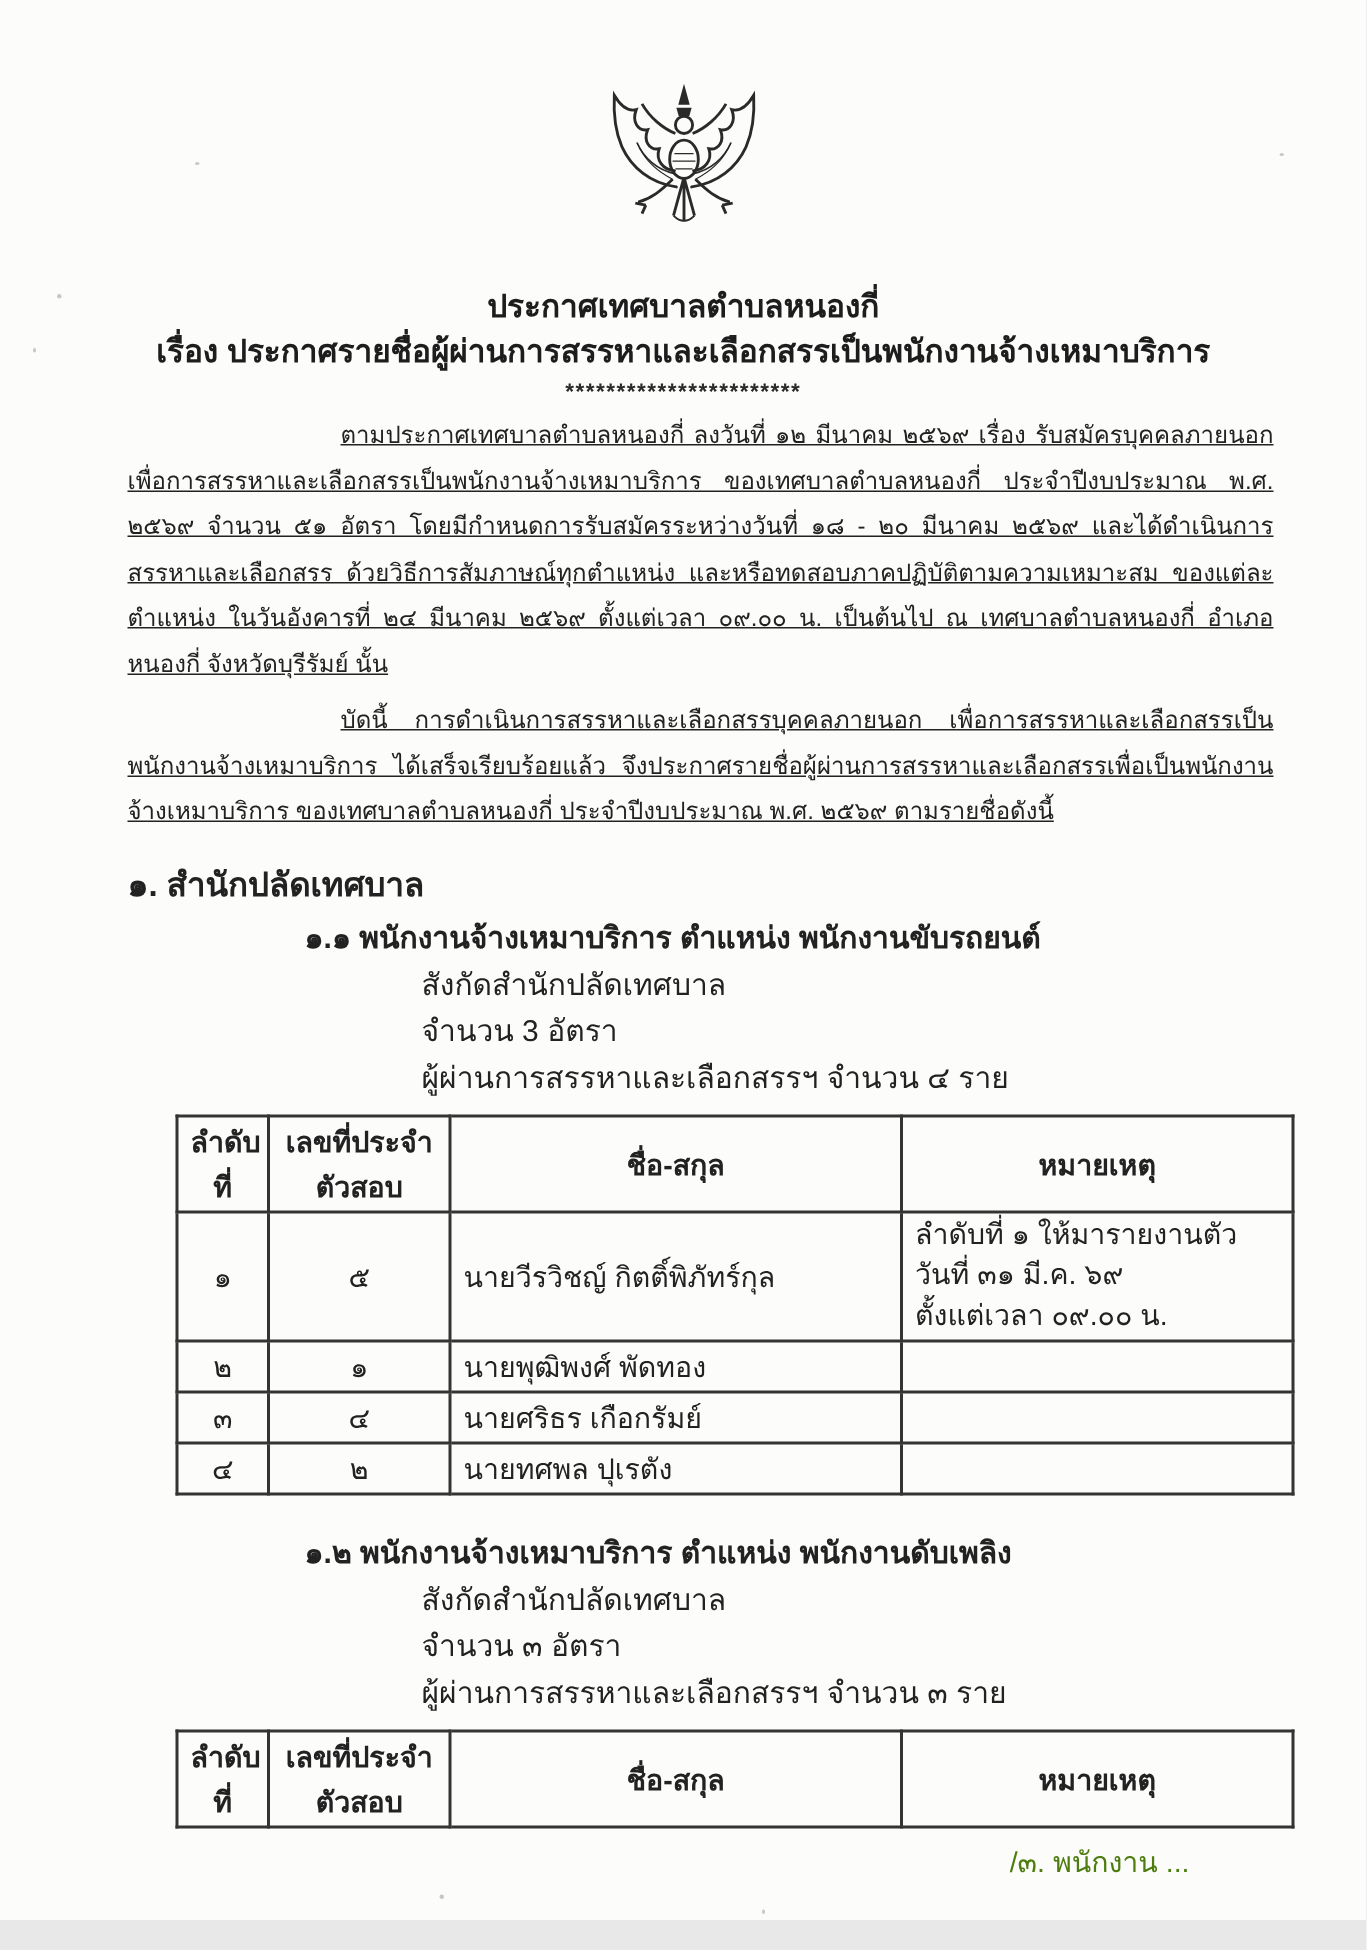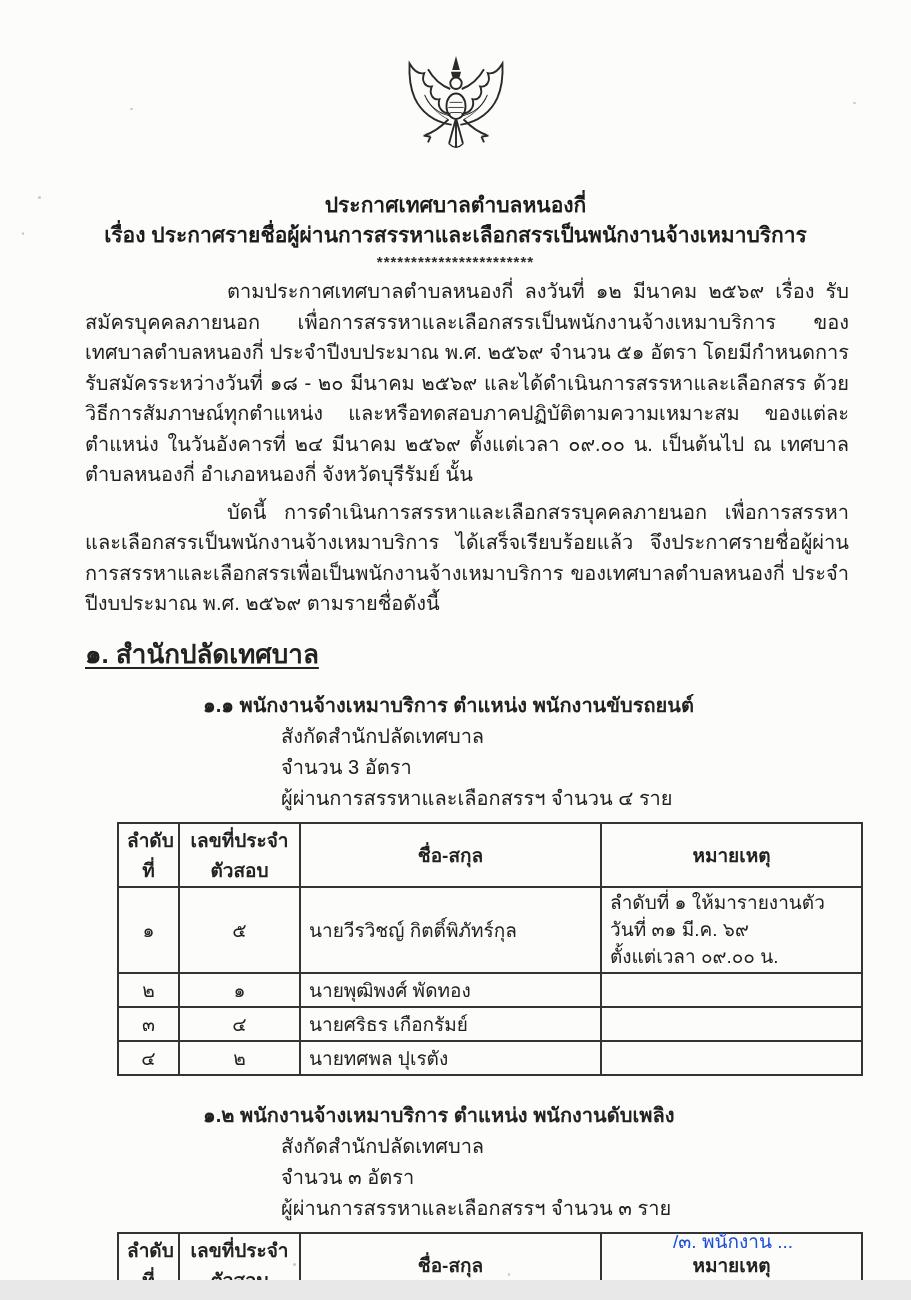--- a/index.html
+++ b/index.html
@@ -9,23 +9,23 @@
     margin:0 auto;
     background:#fcfcfb;
     font-family:"Liberation Sans","DejaVu Sans",sans-serif;
     color:#222;
     overflow:hidden;
   }
   .emblem-wrap{width:140px;height:130px;margin:52px auto 8px auto;}
   .emblem-wrap svg{width:100%;height:100%;}
   .title-block{text-align:center;font-weight:bold;font-size:21px;line-height:30px;color:#1d1d1d;}
   .stars{text-align:center;font-size:15px;font-weight:bold;letter-spacing:1px;margin-top:3px;color:#2a2a2a;}
-  .bodytext{margin:6px 62px 0 85px;font-size:20px;line-height:30.5px;text-align:justify;text-justify:inter-word;}
+  .bodytext{margin:6px 62px 0 85px;font-size:16px;line-height:30.5px;text-align:justify;text-justify:inter-word;text-decoration:underline;}
   .para{ text-indent:142px;margin:0 0 7px 0;}
-  .section-heading{margin:14px 0 16px 85px;font-size:26px;font-weight:bold;text-decoration:underline;text-underline-offset:4px;}
+  .section-heading{margin:14px 0 4px 85px;font-size:22px;font-weight:bold;text-underline-offset:4px;}
   .subline1{margin-left:203px;font-size:20px;font-weight:bold;line-height:31px;}
   .subline2{margin-left:281px;font-size:20px;font-weight:normal;line-height:31px;}
   table.roster{
     border-collapse:collapse;
     margin:8px 0 0 117px;
     width:744px;
     table-layout:fixed;
     font-size:19px;
     border-radius:22px;
   }
@@ -37,21 +37,21 @@
     color:#222;
   }
   table.roster th{font-weight:bold;text-align:center;height:30px;}
   td.c{text-align:center;}
   td.name{text-align:left;padding-left:12px;}
   td.remark{font-weight:bold;vertical-align:middle;line-height:27px;padding-left:10px;}
   tr.tall{height:86px;}
   tr.std{height:31px;}
   .footer-note{
     position:absolute;right:118px;bottom:24px;
-    font-size:19px;color:#1d4ed8;margin-top:36px;
+    font-size:19px;color:#4d7c0f;margin-top:36px;
   }
   .speck{position:absolute;background:#9a9a9a;border-radius:50%;opacity:.55;}
 </style>
 </head>
 <body>
 
 <div class="page">
 
   <div class="emblem-wrap">
     <svg viewBox="0 0 220 200">

